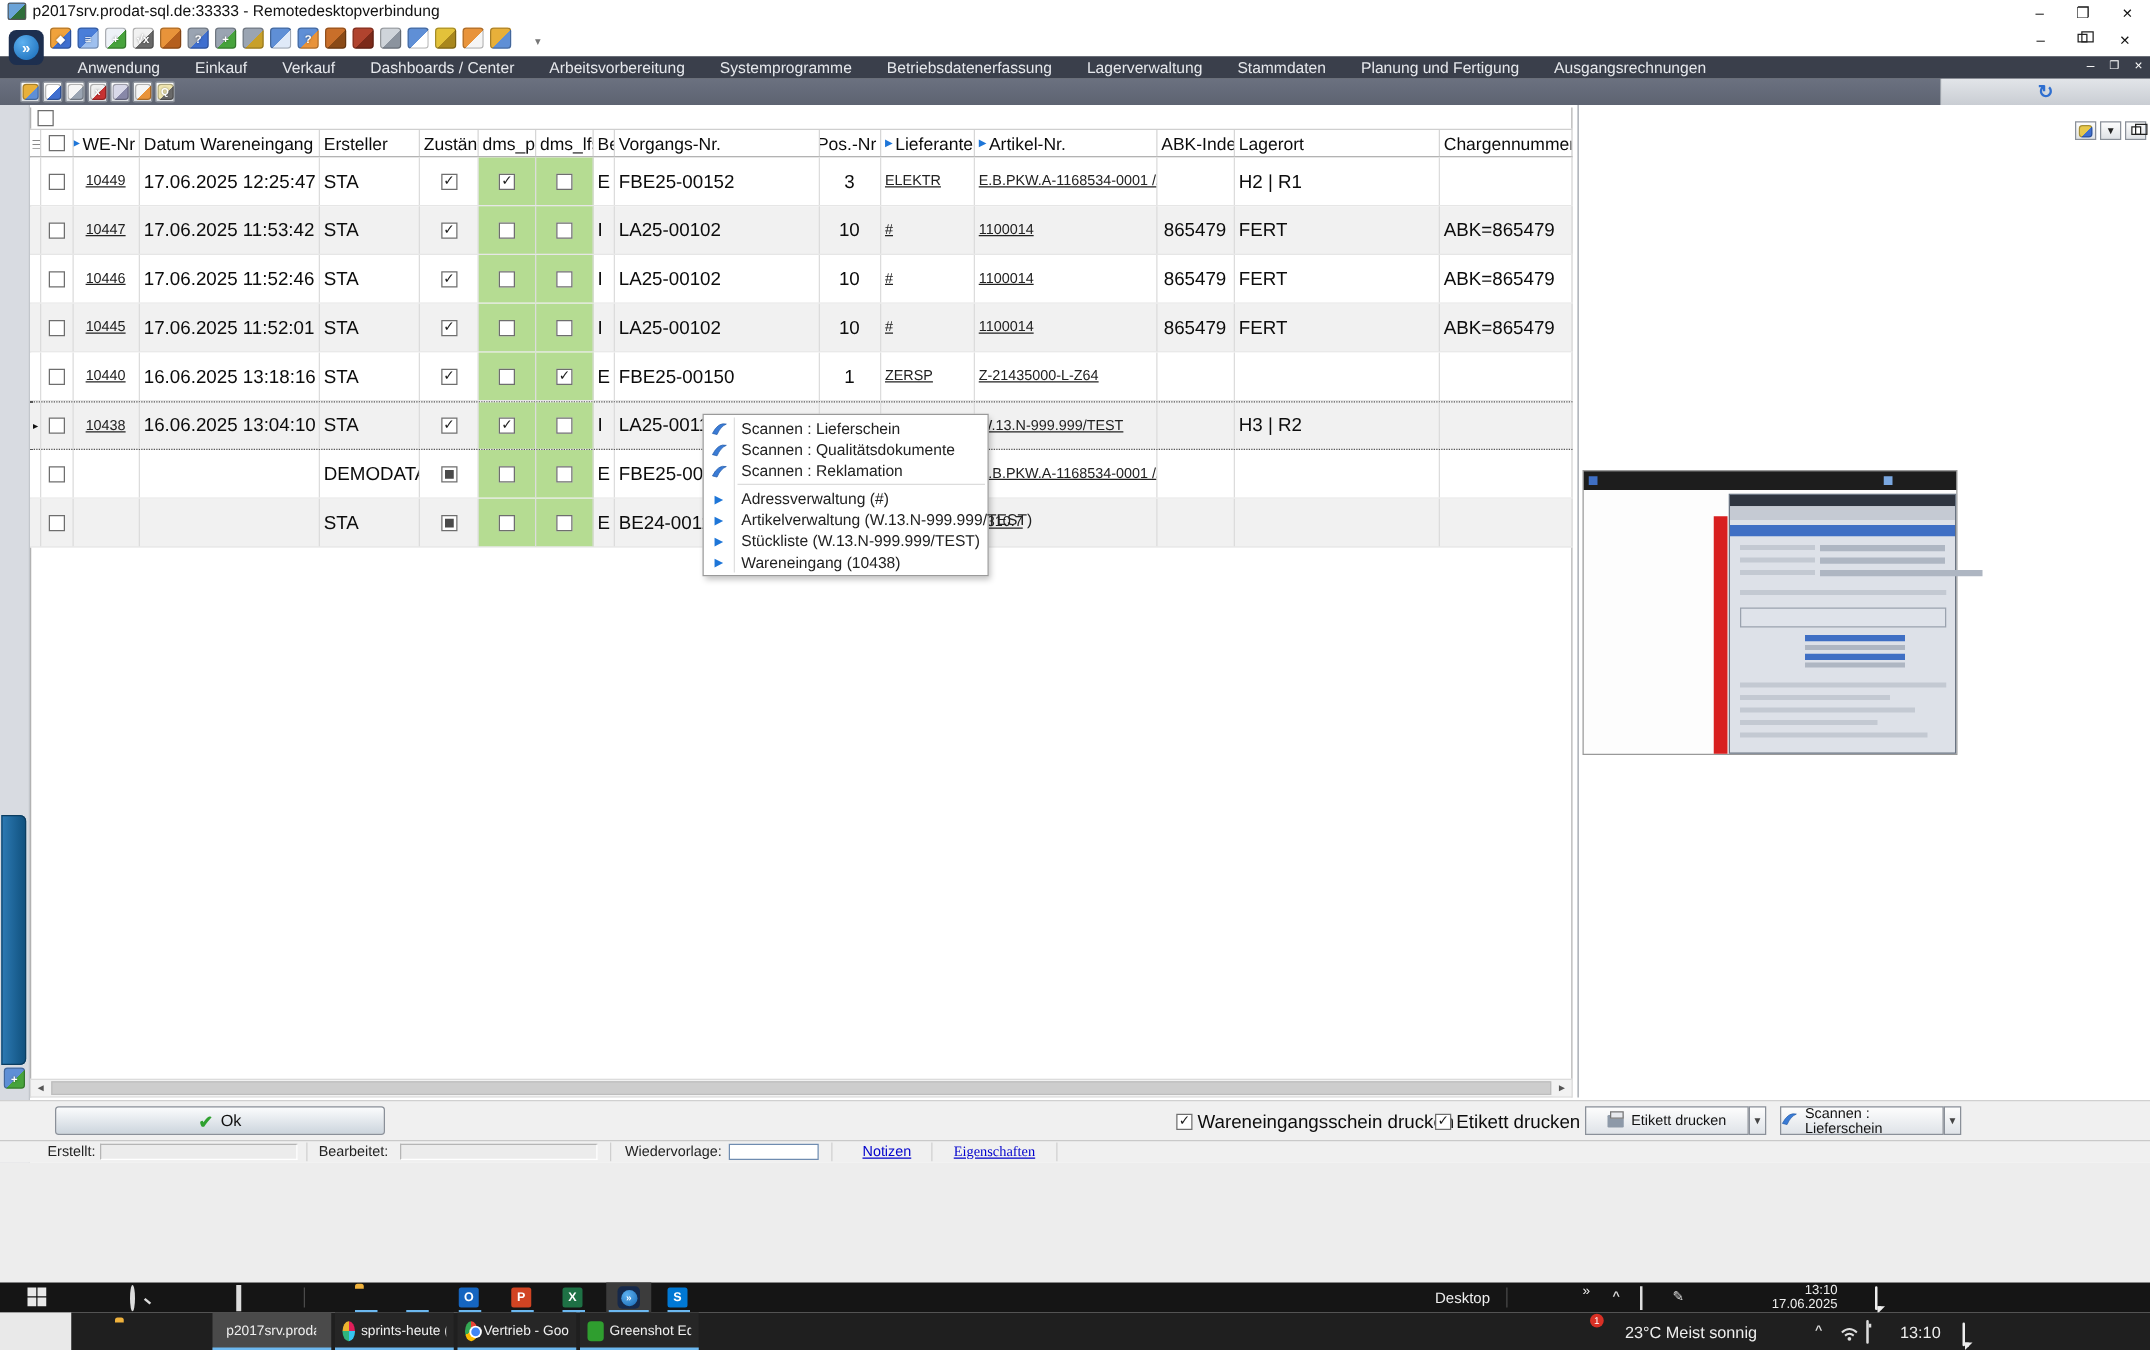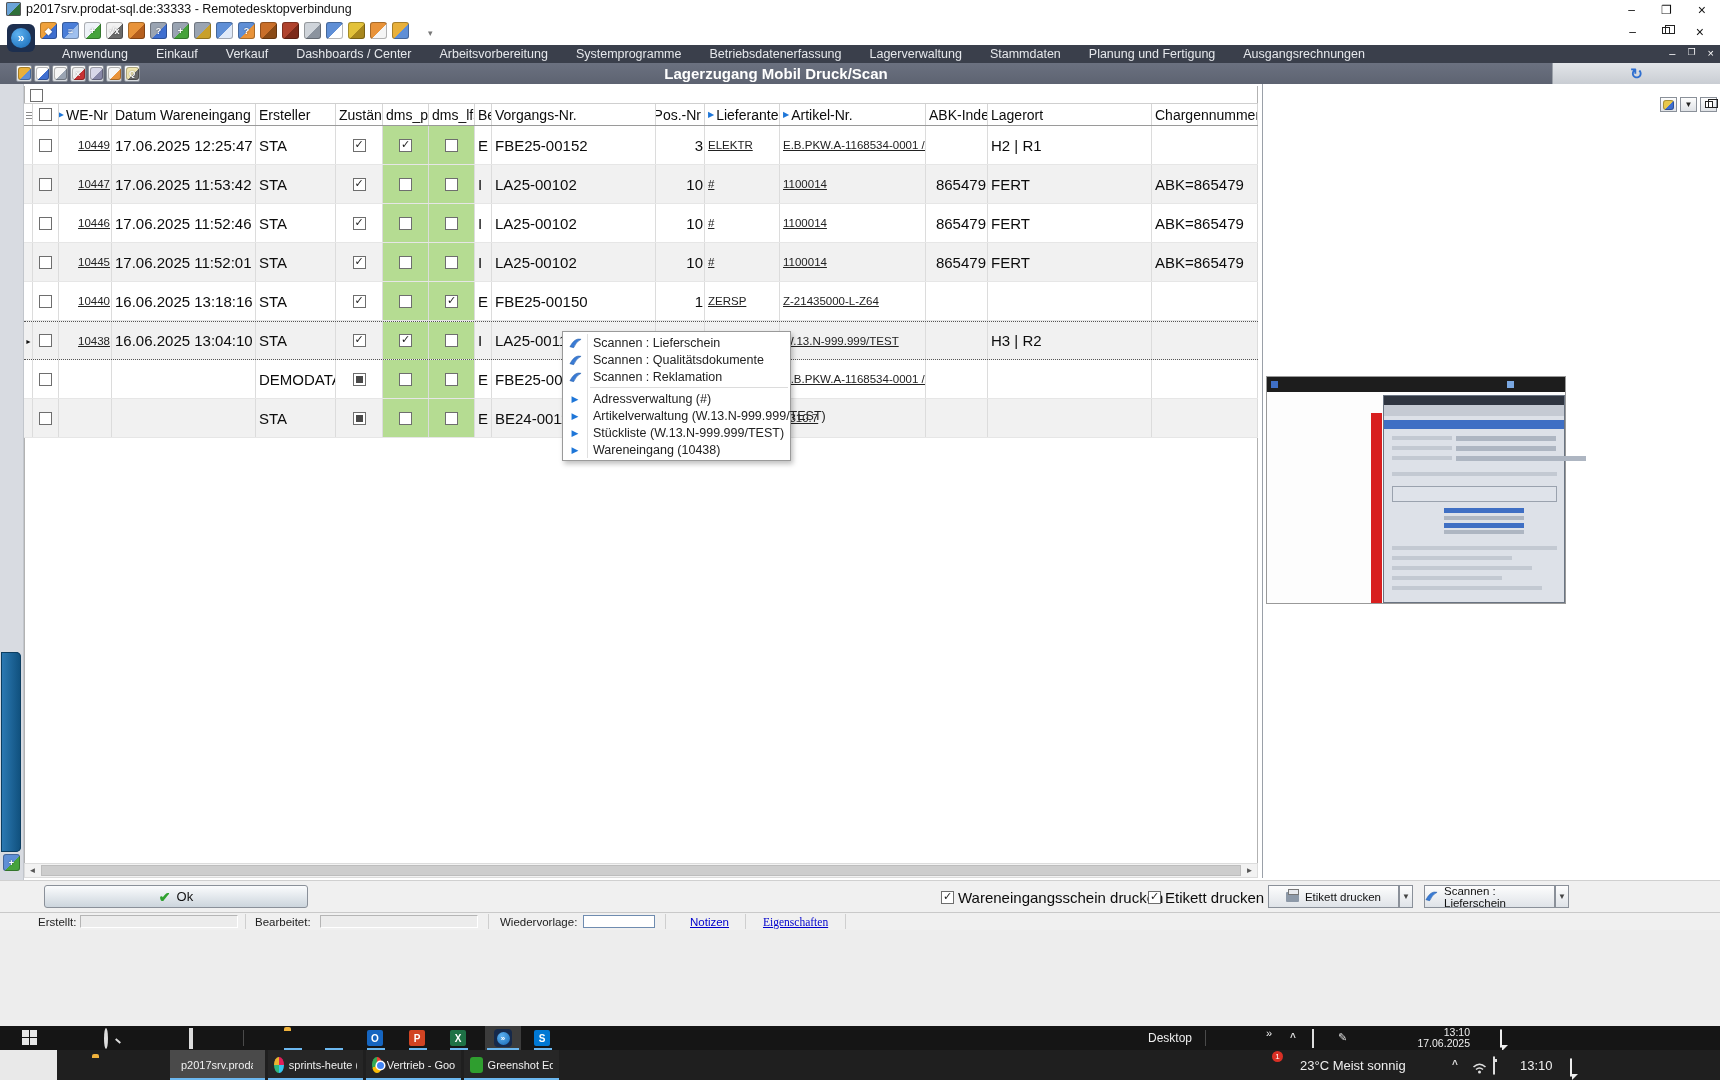--- a/index.html
+++ b/index.html
@@ -62,21 +62,21 @@
   .tbody{position:absolute;left:24px;top:126px;width:1234px;}
   .hc{display:flex;align-items:center;font-size:14px;color:#0c0c0c;border-right:1px solid #d6d6d6;overflow:hidden;white-space:nowrap;padding-left:3px;}
   .harrow{color:#1e76d8;font-size:8px;margin-right:2px;}
   .harrow:empty{display:none;margin:0;}
   .trow{height:39px;border-bottom:1px solid #e6e6e6;background:#fff;}
   .trow:nth-child(even){background:#f1f1f1;}
   .trow.selected{border-top:1px dotted #555;border-bottom:1px dotted #555;}
   .tc{display:flex;align-items:center;border-right:1px solid #dcdcdc;overflow:hidden;white-space:nowrap;
       font-size:15px;color:#0c0c0c;padding-left:3px;height:100%;}
   .tc.center{justify-content:center;padding-left:0;}
-  .tc.right{justify-content:flex-end;padding-right:1px;padding-left:0;}
+  .tc.right{justify-content:center;padding-right:1px;padding-left:0;}
   .tc.green{background:#b5dc92;}
   .lnk{font-size:11.5px;color:#222;text-decoration:underline;cursor:pointer;}
   .c0{position:relative;}
   .thead .c0::after{content:"";position:absolute;left:2px;top:8px;width:6px;height:7px;
       background:repeating-linear-gradient(#8a8a8a 0 1px,transparent 1px 3px);}
   .trow.selected .c0::before{content:"►";font-size:7px;color:#111;position:absolute;left:1px;top:16px;}
   .hscroll{position:absolute;left:24px;top:863px;width:1234px;height:15px;background:#f2f2f2;border:1px solid #dcdcdc;}
   .hs-btn{position:absolute;top:0;width:15px;height:13px;background:#f2f2f2;color:#555;font-size:8px;line-height:13px;text-align:center;}
   .hs-thumb{position:absolute;left:16px;top:1px;width:1200px;height:11px;background:#cdcdcd;border:1px solid #bdbdbd;}
 
@@ -268,21 +268,20 @@
       <span class="tb2-btn">
         <span class="mi small" style="background: linear-gradient(135deg, rgb(216, 216, 232) 55%, rgb(136, 136, 168) 45%);"></span>
       </span>
       <span class="tb2-btn">
         <span class="mi small" style="background: linear-gradient(135deg, rgb(245, 245, 245) 55%, rgb(232, 147, 58) 45%);"></span>
       </span>
       <span class="tb2-btn">
         <span class="mi small" style="background: linear-gradient(135deg, rgb(240, 230, 176) 55%, rgb(106, 106, 106) 45%);">Q</span>
       </span>
     </div>
-  <div class="page-title">Lagerzugang Mobil Druck/Scan</div>
 
   
   <div class="dock">
     <div class="dock-tab"></div>
     <div class="dock-icons">
 
     <span class="mi" style="background: linear-gradient(135deg, rgb(95, 143, 214) 55%, rgb(71, 163, 60) 45%);">+</span>
         <span class="mi" style="background: linear-gradient(135deg, rgb(138, 122, 184) 55%, rgb(94, 78, 144) 45%);"></span>
         <span class="mi" style="background: linear-gradient(135deg, rgb(184, 190, 198) 55%, rgb(110, 122, 90) 45%);"></span>
         <span class="mi" style="background: linear-gradient(135deg, rgb(240, 226, 160) 55%, rgb(200, 160, 42) 45%);"></span>

